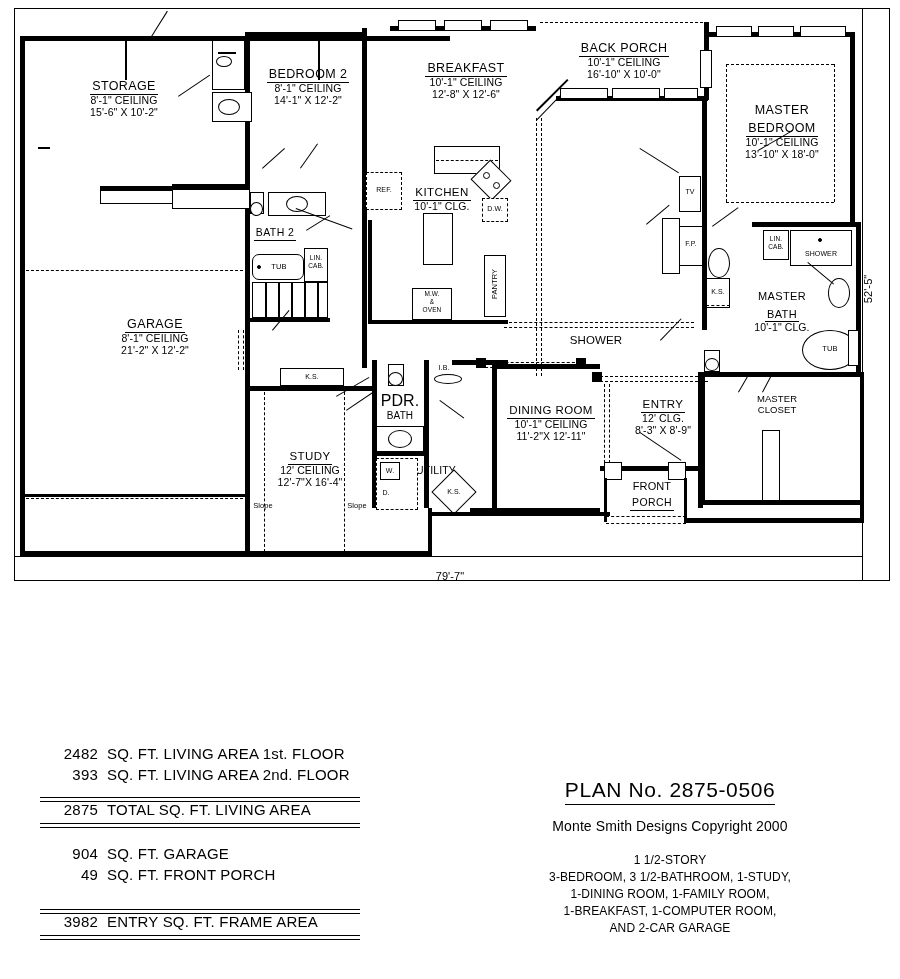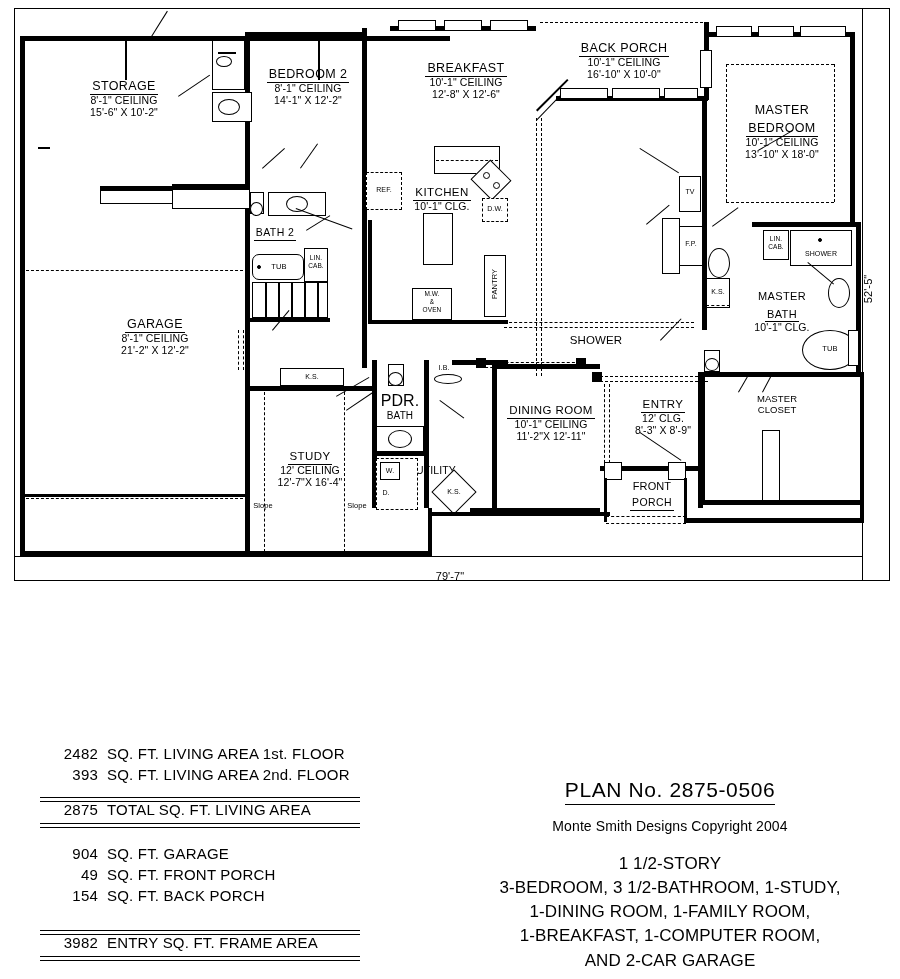--- a/index.html
+++ b/index.html
@@ -25,21 +25,21 @@
 
   
   .legend{position:absolute;font-size:15px;letter-spacing:.2px;}
   .leg-row{display:flex;align-items:baseline;white-space:nowrap;}
   .leg-num{display:inline-block;width:58px;text-align:right;margin-right:9px;}
   .leg-txt{display:inline-block;}
   .rule-d{position:absolute;left:0;right:0;border-top:1.4px solid #000;border-bottom:1.4px solid #000;height:3px;}
   .plan-title{font-size:21px;letter-spacing:.6px;text-align:center;}
   .plan-title-u{border-bottom:1.5px solid #000;padding-bottom:2px;display:inline-block;}
   .plan-copy{font-size:14px;text-align:center;letter-spacing:.1px;}
-  .plan-desc{font-size:17px;text-align:center;line-height:1.42;letter-spacing:.1px;}
+  .plan-desc{font-size:12px;text-align:center;line-height:1.42;letter-spacing:.1px;}
 </style>
 </head>
 <body>
 
 <div id="sheet">
 
   <div class="abs" style="left:0;top:0;width:900px;height:610px;">
 
     <div class="dimline" style="left:14px;top:8px;width:876px;height:1px;"></div>
     <div class="dimvert" style="left:14px;top:8px;height:572px;"></div>
@@ -385,40 +385,36 @@
     </div>
 
     <div class="leg-row" style="margin-top:22px;margin-bottom:4px;">
       <span class="leg-num">904</span>
       <span class="leg-txt">SQ. FT. GARAGE</span>
     </div>
     <div class="leg-row" style="margin-bottom:4px;">
       <span class="leg-num">49</span>
       <span class="leg-txt">SQ. FT. FRONT PORCH</span>
     </div>
-    <div class="leg-row">
-      <span class="leg-num">154</span>
-      <span class="leg-txt">SQ. FT. BACK PORCH</span>
-    </div>
 
     <div style="position:relative;height:40px;margin-top:16px;">
       <div class="rule-d" style="top:10px;width:320px;"></div>
       <div class="leg-row" style="position:absolute;top:14px;">
         <span class="leg-num">3982</span>
         <span class="leg-txt">ENTRY SQ. FT. FRAME AREA</span>
       </div>
       <div class="rule-d" style="top:36px;width:320px;"></div>
     </div>
   </div>
 
   <div class="abs" style="left:450px;top:778px;width:440px;">
     <div class="plan-title">
       <span class="plan-title-u">PLAN No. 2875-0506</span>
     </div>
-    <div class="plan-copy" style="margin-top:13px;">Monte Smith Designs Copyright 2004</div>
+    <div class="plan-copy" style="margin-top:13px;">Monte Smith Designs Copyright 2000</div>
     <div class="plan-desc" style="margin-top:18px;">
       <div>1 1/2-STORY</div>
       <div>3-BEDROOM, 3 1/2-BATHROOM, 1-STUDY,</div>
       <div>1-DINING ROOM, 1-FAMILY ROOM,</div>
       <div>1-BREAKFAST, 1-COMPUTER ROOM,</div>
       <div>AND 2-CAR GARAGE</div>
     </div>
   </div>
 
 </div>

